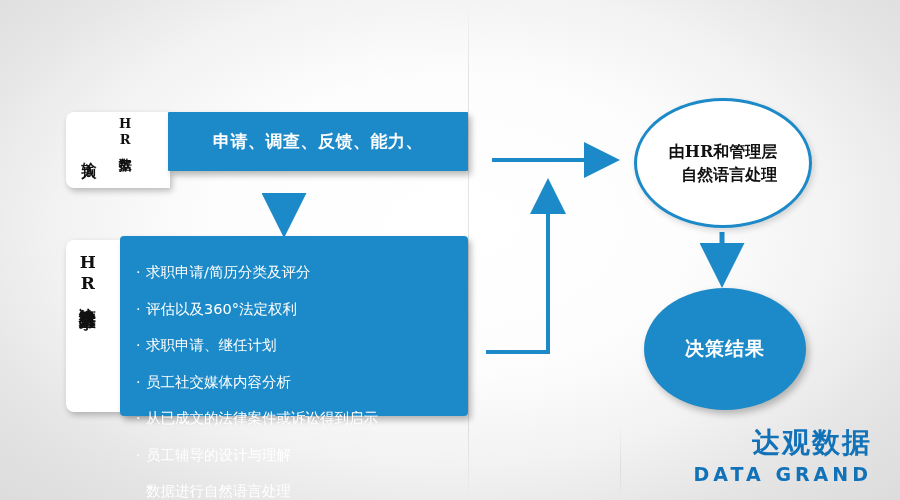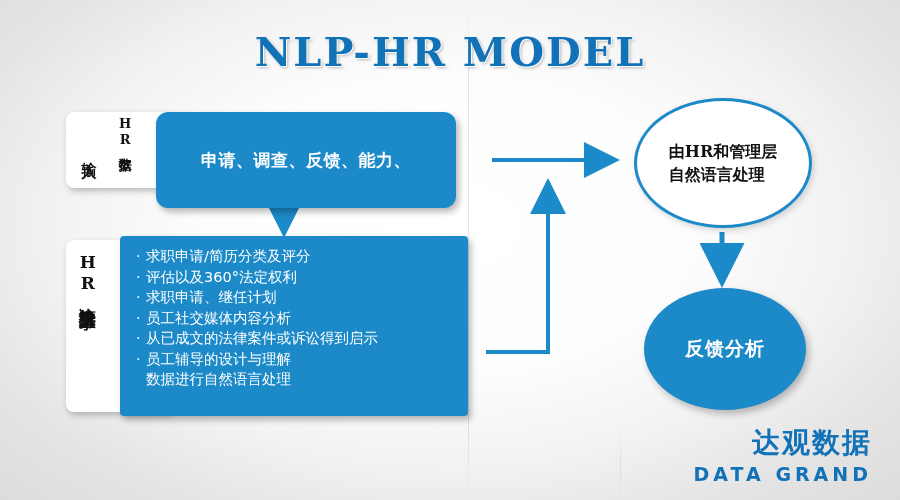--- a/index.html
+++ b/index.html
@@ -86,25 +86,25 @@
     align-items: center;
     justify-content: center;
   }
   #input-label-hr {
     left: 118px;
     top: 116px;
     height: 68px;
     font-size: 13px;
   }
   #input-box {
-    left: 156px;
+    left: 168px;
     top: 112px;
     width: 300px;
-    height: 96px;
-    border-radius: 12px;
+    height: 59px;
+    border-radius: 1px;
     display: flex;
     align-items: center;
     justify-content: center;
   }
   #input-box .txt {
     color: #ffffff;
     font-family: "DejaVu Serif", "Liberation Serif", serif;
     font-weight: bold;
     font-size: 17px;
     line-height: 1.65;
@@ -138,37 +138,38 @@
     left: 136px;
     top: 246px;
     width: 330px;
     color: #ffffff;
     font-family: "DejaVu Sans", "Liberation Sans", sans-serif;
     font-size: 14.5px;
     line-height: 20.5px;
   }
   #engine-list .li {
     white-space: nowrap;
+    margin-top: 16px;
   }
   #engine-list .li .dot {
     display: inline-block;
     width: 10px;
   }
   #engine-list .li.cont {
     padding-left: 10px;
   }
 
   
   .circle {
     position: absolute;
     border-radius: 50%;
     display: flex;
     align-items: center;
     justify-content: center;
-    text-align: left;
+    text-align: right;
   }
   #review-circle {
     left: 634px;
     top: 98px;
     width: 172px;
     height: 124px;
     border: 3px solid #1c8ac8;
     background: #ffffff;
     box-shadow: 2px 3px 6px rgba(0,0,0,0.15);
   }
@@ -238,21 +239,20 @@
   }
 </style>
 </head>
 <body>
 
 <div id="stage">
 
   <div class="panel-seam seam-a"></div>
   <div class="panel-seam seam-b"></div>
 
-  <div id="title">NLP-HR MODEL</div>
 
   <svg class="arrows" viewBox="0 0 900 500">
     <defs>
       <marker id="ah" markerWidth="9" markerHeight="9" refX="7" refY="4.5" orient="auto">
         <path d="M0,0 L9,4.5 L0,9 z" fill="#1c8ac8"></path>
       </marker>
     </defs>
 
     <path d="M284,196 L284,228" stroke="#1c8ac8" stroke-width="5" fill="none" marker-end="url(#ah)"></path>
 
@@ -288,21 +288,21 @@
   </div>
 
   <div class="circle" id="review-circle">
     <div class="txt">
       <span>由HR和管理层</span><br>
       <span>自然语言处理</span>
     </div>
   </div>
 
   <div class="circle" id="result-circle">
-    <div class="txt">反馈分析</div>
+    <div class="txt">决策结果</div>
   </div>
 
 
   <div id="brand">
     <div class="cn">达观数据</div>
     <div class="en">DATA GRAND</div>
   </div>
 
 </div>
 

